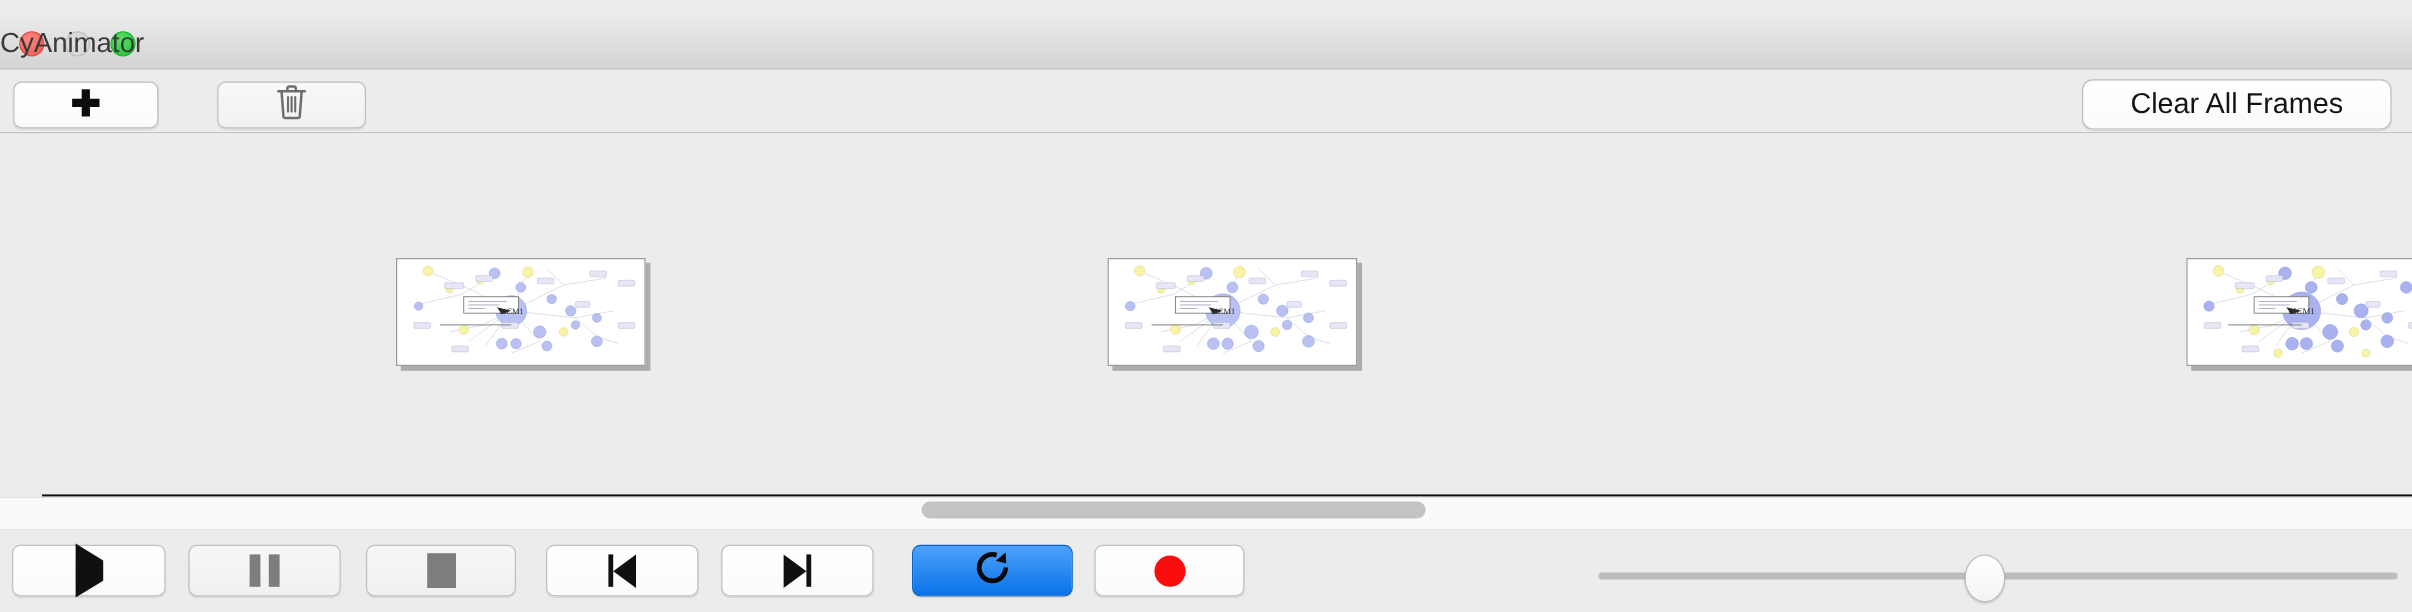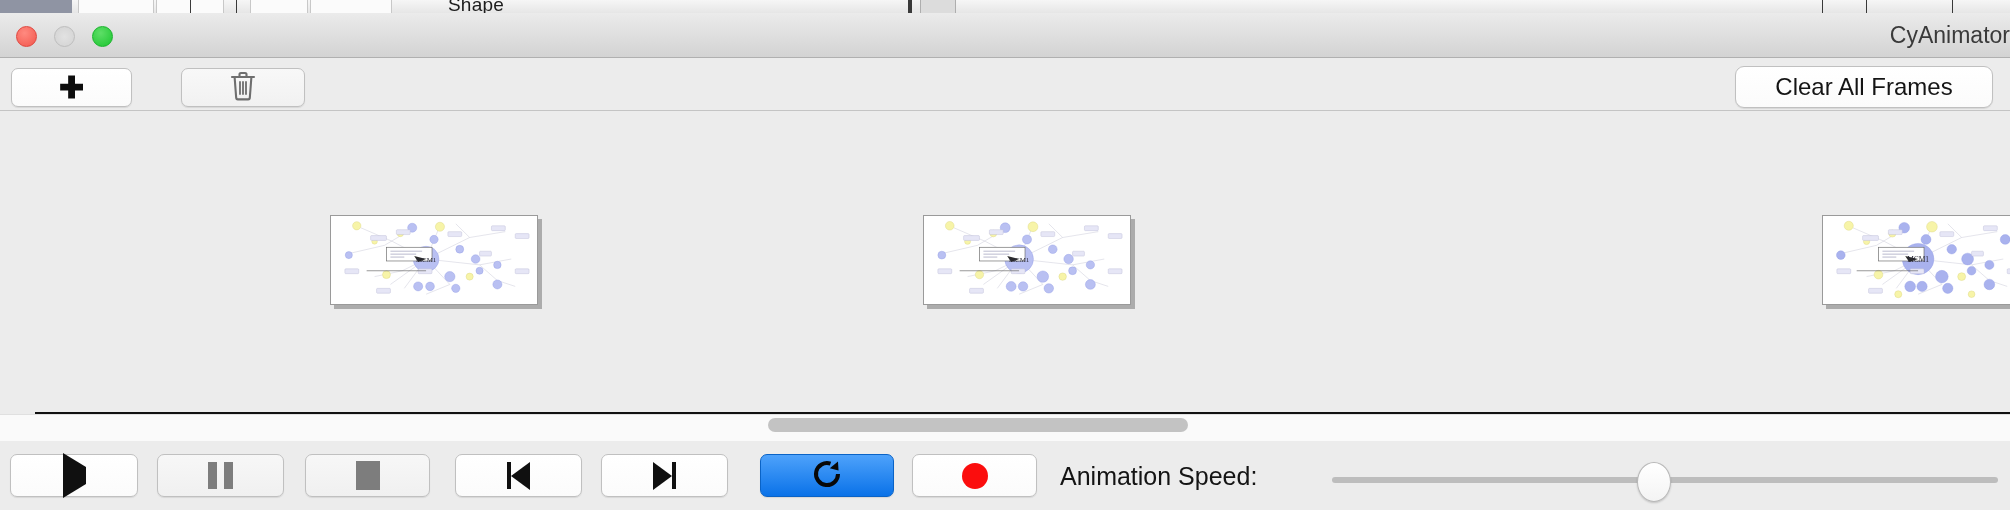--- a/index.html
+++ b/index.html
@@ -75,21 +75,21 @@
     border-radius: 50%;
   }
   .traffic.close  { left: 16px;  background: radial-gradient(circle at 40% 32%, #ff8a80, #f2564c); border: 1px solid #e0443c; }
   .traffic.min    { left: 54px;  background: radial-gradient(#e2e2e2, #d2d2d2);                     border: 1px solid #bdbdbd; }
   .traffic.max    { left: 92px;  background: radial-gradient(circle at 40% 32%, #5ede67, #1bc52f); border: 1px solid #17b32a; }
   .window-title {
     position: absolute;
     left: 0; top: 0;
     width: 2010px; height: 44px;
     line-height: 44px;
-    text-align: right;
+    text-align: left;
     font-size: 23px;
     color: #3a3a3a;
   }
 
   
   .toolbar {
     position: absolute;
     left: 0; top: 58px;
     width: 2010px; height: 52px;
     background: #ececec;
@@ -244,35 +244,20 @@
     border: 1px solid #b8b8b8;
     box-shadow: 0 1px 2px rgba(0,0,0,.18);
     cursor: default;
   }
 </style>
 </head>
 <body>
 
 <div id="app">
 
-  <div class="bg-strip">
-    <div class="tab-dark"></div>
-    <div class="tab-light" style="left:78px; width:74px;"></div>
-    <div class="tab-light" style="left:156px; width:66px;"></div>
-    <div class="mini-mark" style="left:190px;"></div>
-    <div class="mini-mark" style="left:236px;"></div>
-    <div class="tab-light" style="left:250px; width:56px;"></div>
-    <div class="tab-light" style="left:310px; width:80px;"></div>
-    <div class="bg-word">Shape</div>
-    <div class="mini-mark" style="left:908px; width:4px;"></div>
-    <div class="notch" style="left:920px;"></div>
-    <div class="mini-mark" style="left:1822px;"></div>
-    <div class="mini-mark" style="left:1866px;"></div>
-    <div class="mini-mark" style="left:1952px;"></div>
-  </div>
 
   <div class="titlebar">
     <div class="traffic close"></div>
     <div class="traffic min"></div>
     <div class="traffic max"></div>
     <div class="window-title">CyAnimator</div>
   </div>
 
   <div class="toolbar">
     <div class="btn" id="add-frame-btn">
@@ -499,19 +484,18 @@
         <svg width="32" height="32" viewBox="0 0 32 32" aria-hidden="true">
           <path d="M27 16 A11 11 0 1 1 19.5 5.6" stroke="#080808" stroke-width="4" fill="none" stroke-linecap="butt"></path>
           <path d="M27 3.5 L27.5 12.5 L18.8 10.2 Z" fill="#080808"></path>
         </svg>
       </span>
     </div>
     <div class="ctl" id="record-btn">
       <span class="rec-dot"></span>
     </div>
 
-    <div class="speed-label">Animation Speed:</div>
   </div>
 
   <div class="slider-track"></div>
   <div class="slider-knob"></div>
 
 </div>
 
 </body></html>

